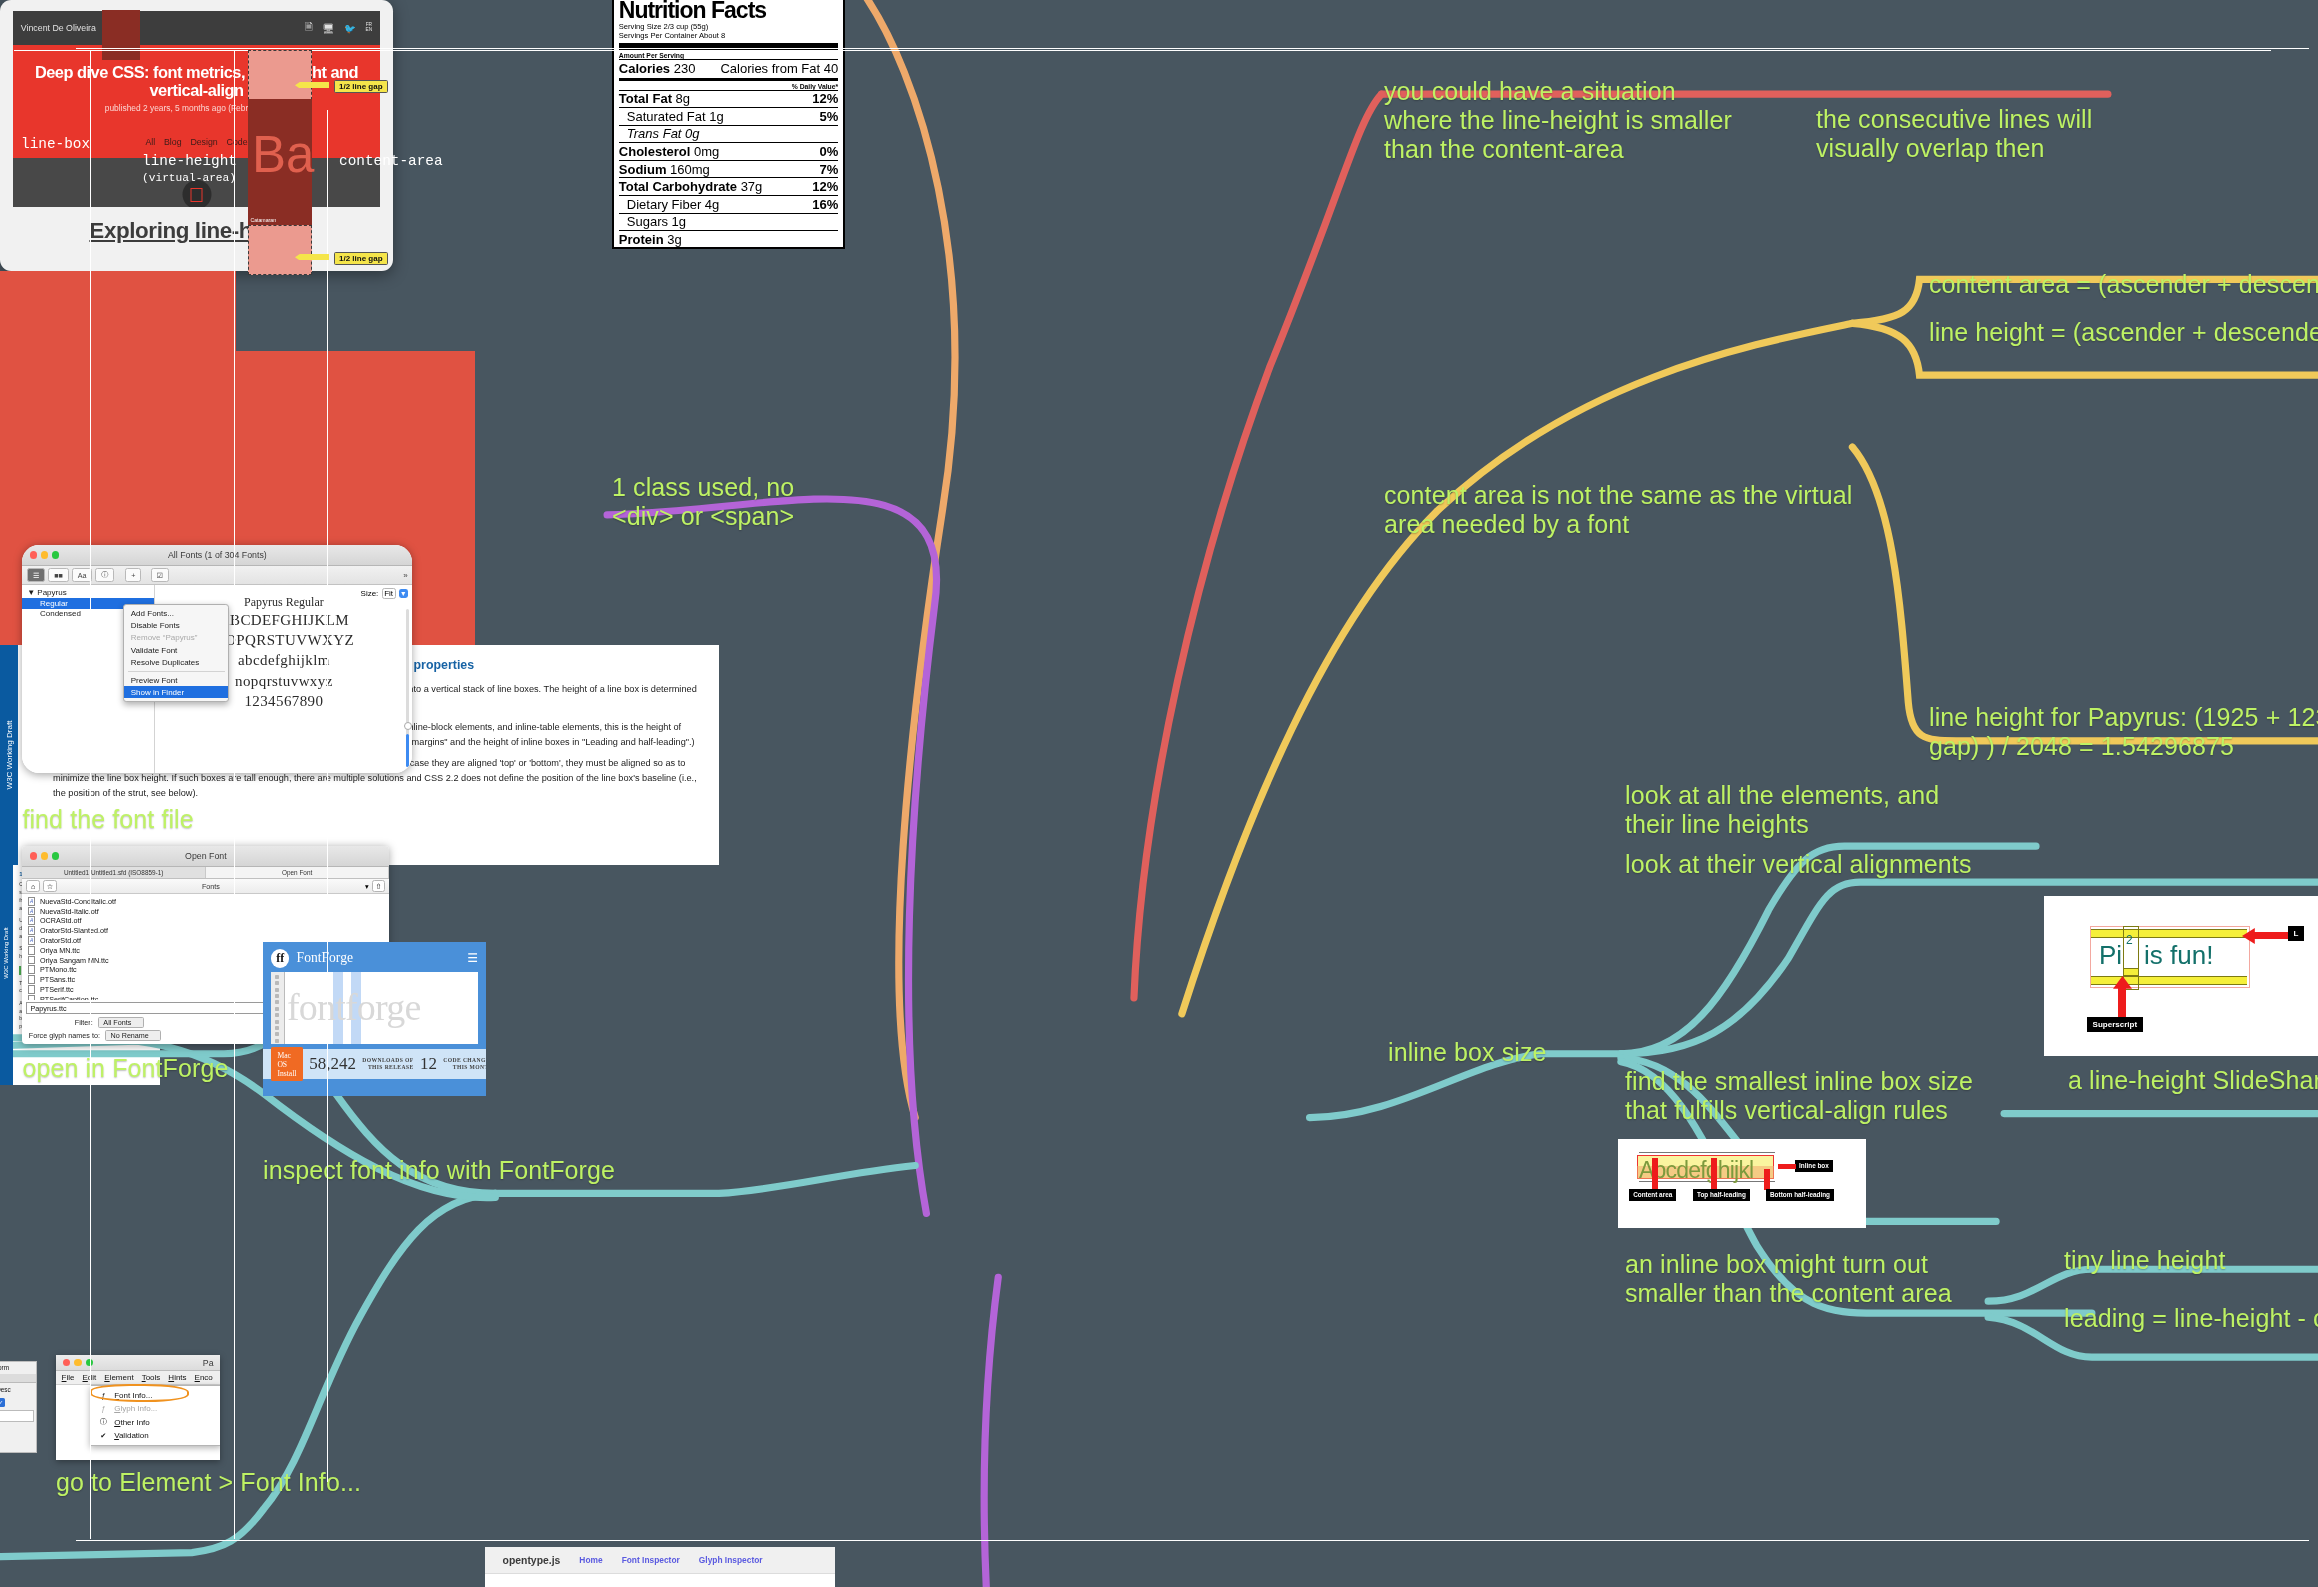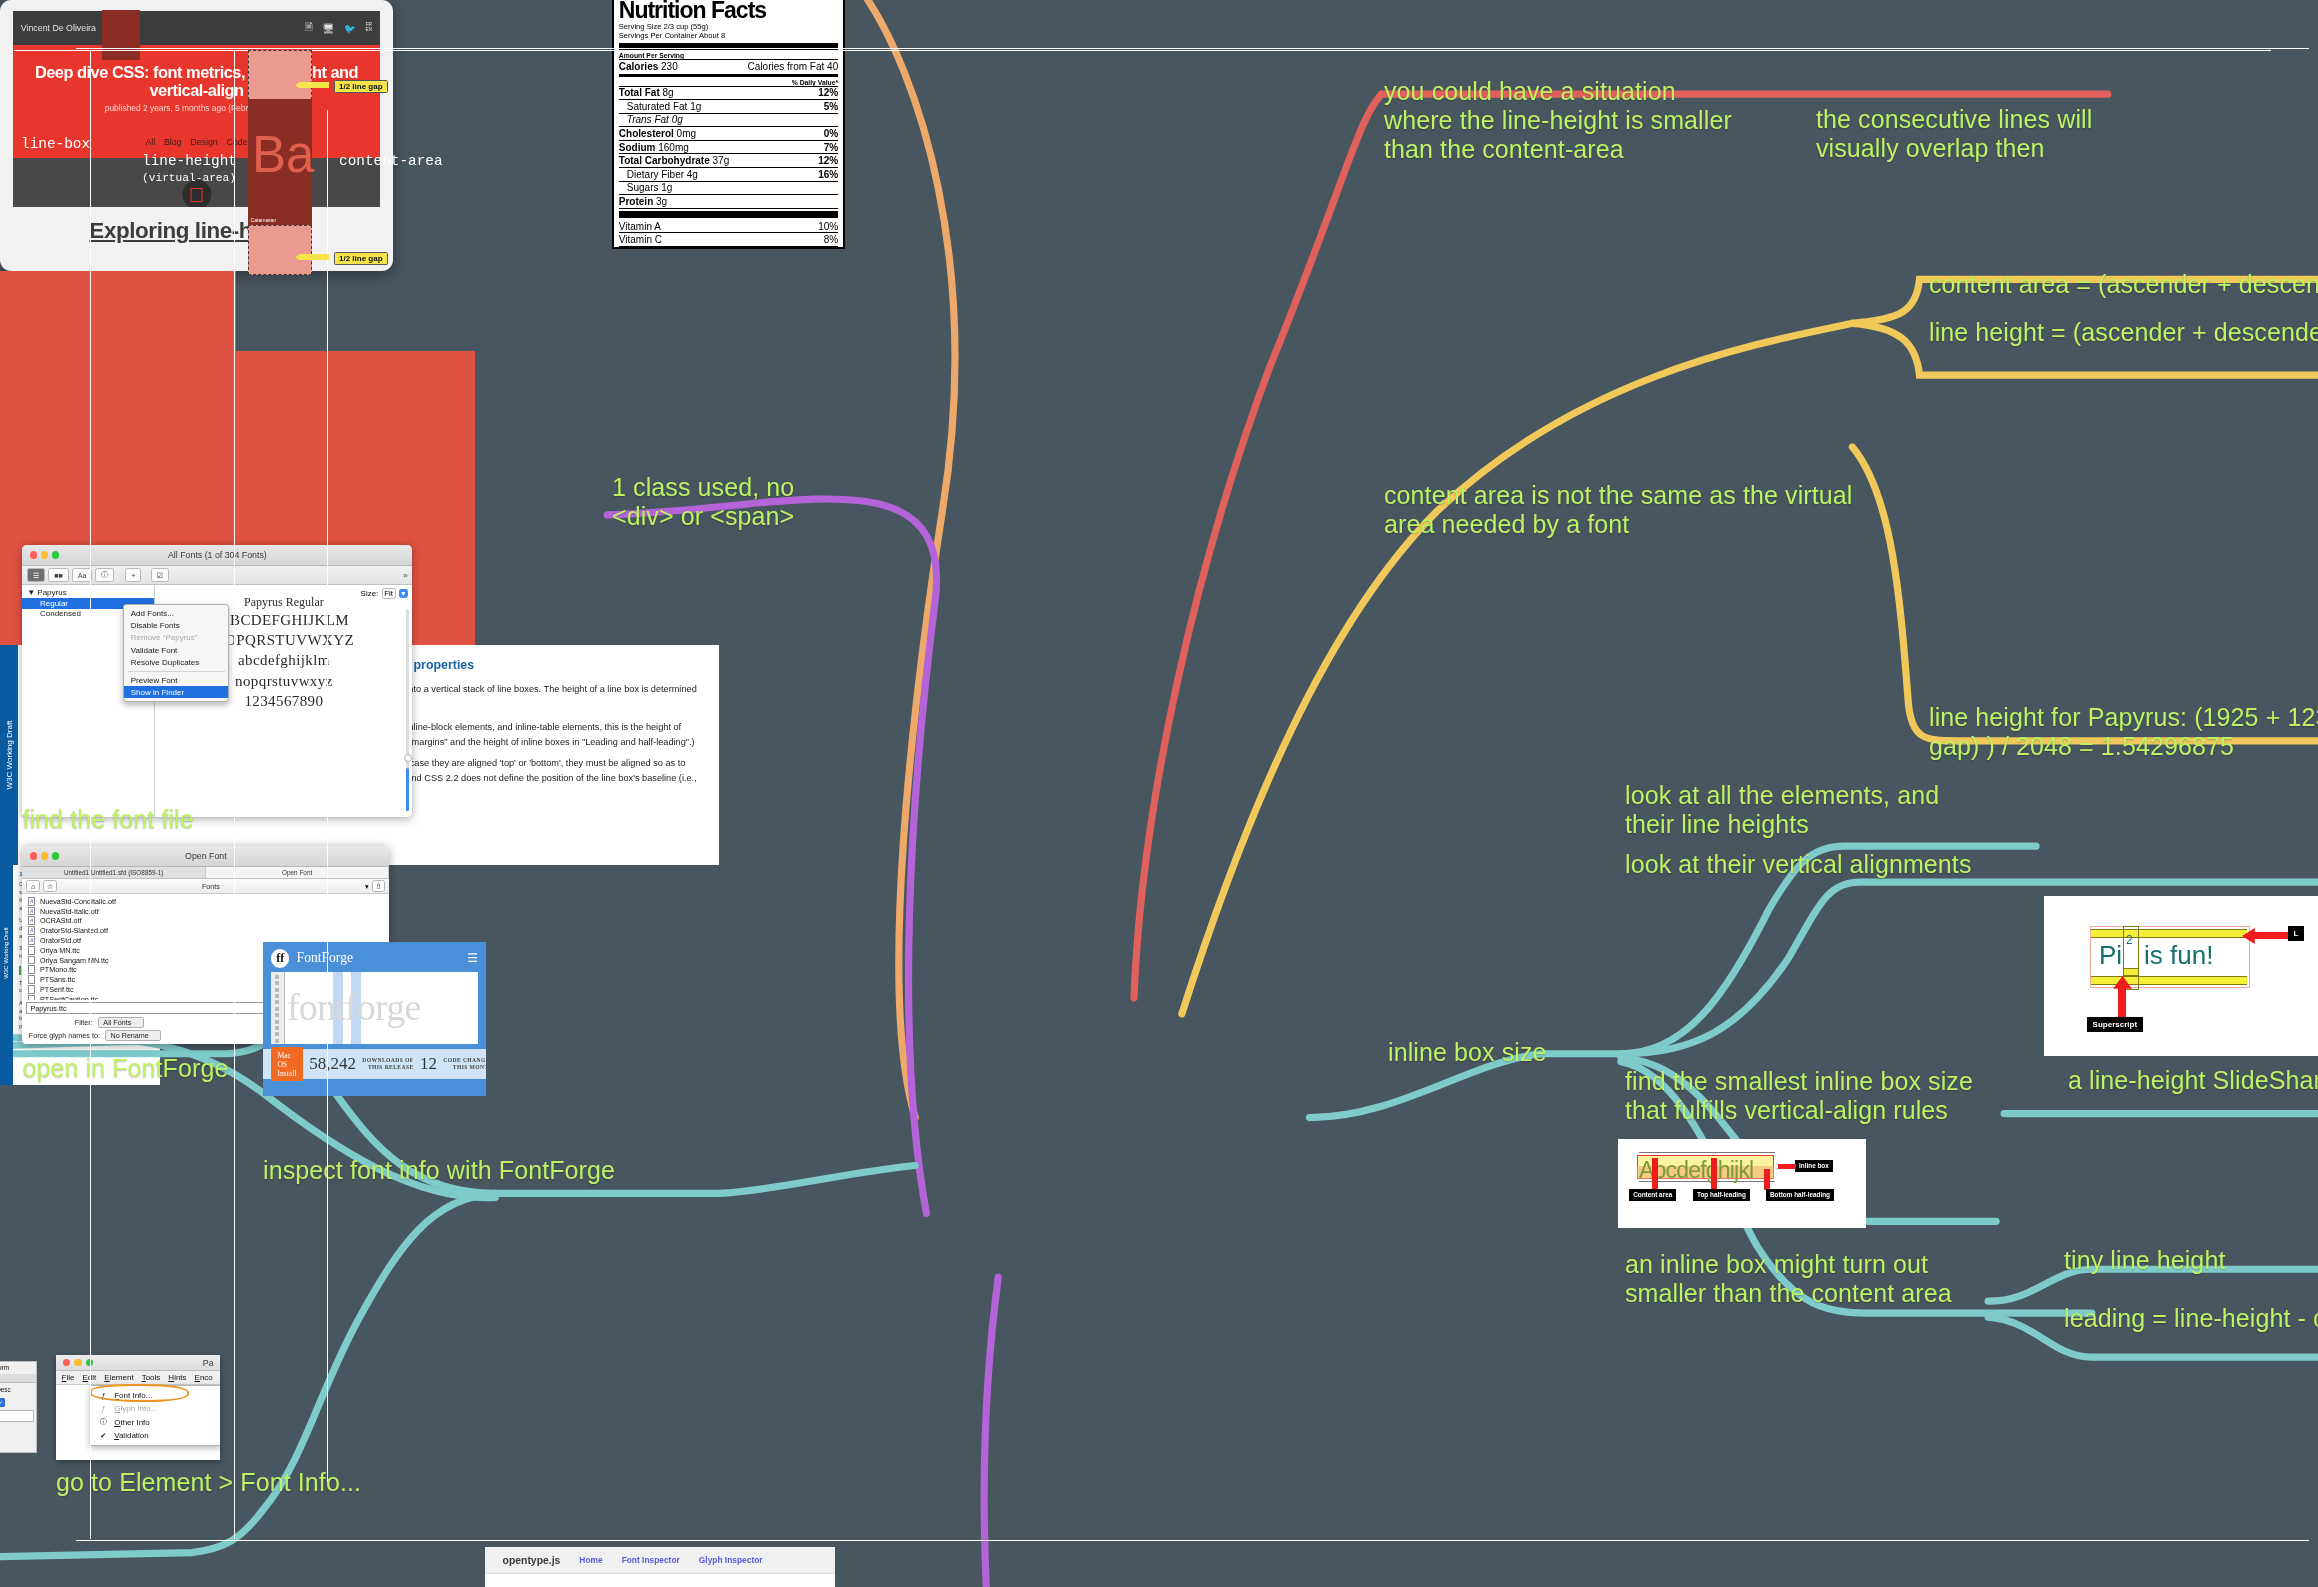--- a/index.html
+++ b/index.html
@@ -38,28 +38,28 @@
     border: 2.4px solid #000; background:#fff; color:#000;
     font-family: "Liberation Sans", sans-serif;
     padding: 3.2px 4.8px;
   }
   #nutrition .nf-title { font-size: 23px; font-weight: bold; letter-spacing: -1px; line-height: .95; }
   #nutrition .nf-serv { font-size: 7.6px; line-height: 1.22; }
   #nutrition .rule-thick { border-top: 7.2px solid #000; margin: 2.4px 0 1.6px; }
   #nutrition .rule-med { border-top: 3.2px solid #000; margin: 1.6px 0; }
   #nutrition .rule-thin { border-top: 0.8px solid #000; }
   #nutrition .nf-amt { font-size: 6.8px; font-weight: bold; }
-  #nutrition .row { display:flex; justify-content:space-between; font-size:10px; padding:0.8px 0; }
+  #nutrition .row { display:flex; justify-content:space-between; font-size:13px; padding:0.8px 0; }
   #nutrition .row.b { font-weight: bold; }
   #nutrition .row .ind { padding-left: 8px; }
   #nutrition .row .ind2 { padding-left: 8px; font-style: italic; }
   #nutrition .dv { font-size: 6.8px; font-weight: bold; text-align: right; }
 
   
-  #fontbook { left: 22.4px; top: 545px; width: 390px; height: 272px; border-radius: 5px;
+  #fontbook { left: 22.4px; top: 545px; width: 390px; height: 228px; border-radius: 17px;
               box-shadow: 0 1.6px 8px rgba(0,0,0,.35); }
   .mac-tb { height: 21px; background: linear-gradient(#e8e8e8,#d5d5d5); border-bottom: 0.8px solid #b6b6b6;
             display: flex; align-items: center; position: relative; }
   .lights { display:flex; gap:4px; margin-left: 7.2px; }
   .lights i { width:7.2px; height:7.2px; border-radius:50%; display:block; }
   .lights .r{background:#ff5f57} .lights .y{background:#febc2e} .lights .g{background:#28c840}
   .mac-title { position:absolute; left:0; right:0; text-align:center; font-size:8.8px; color:#3a3a3a; }
   .fb-tools { height:19px; background:linear-gradient(#f1f1f1,#e3e3e3); border-bottom:0.8px solid #c2c2c2;
               display:flex; align-items:center; gap:3.2px; padding:0 4.8px; font-size:8px; color:#444; }
   .fb-btn { border:0.8px solid #b9b9b9; background:#fbfbfb; border-radius:2.4px; padding:0.8px 4.8px; height:13.6px;

